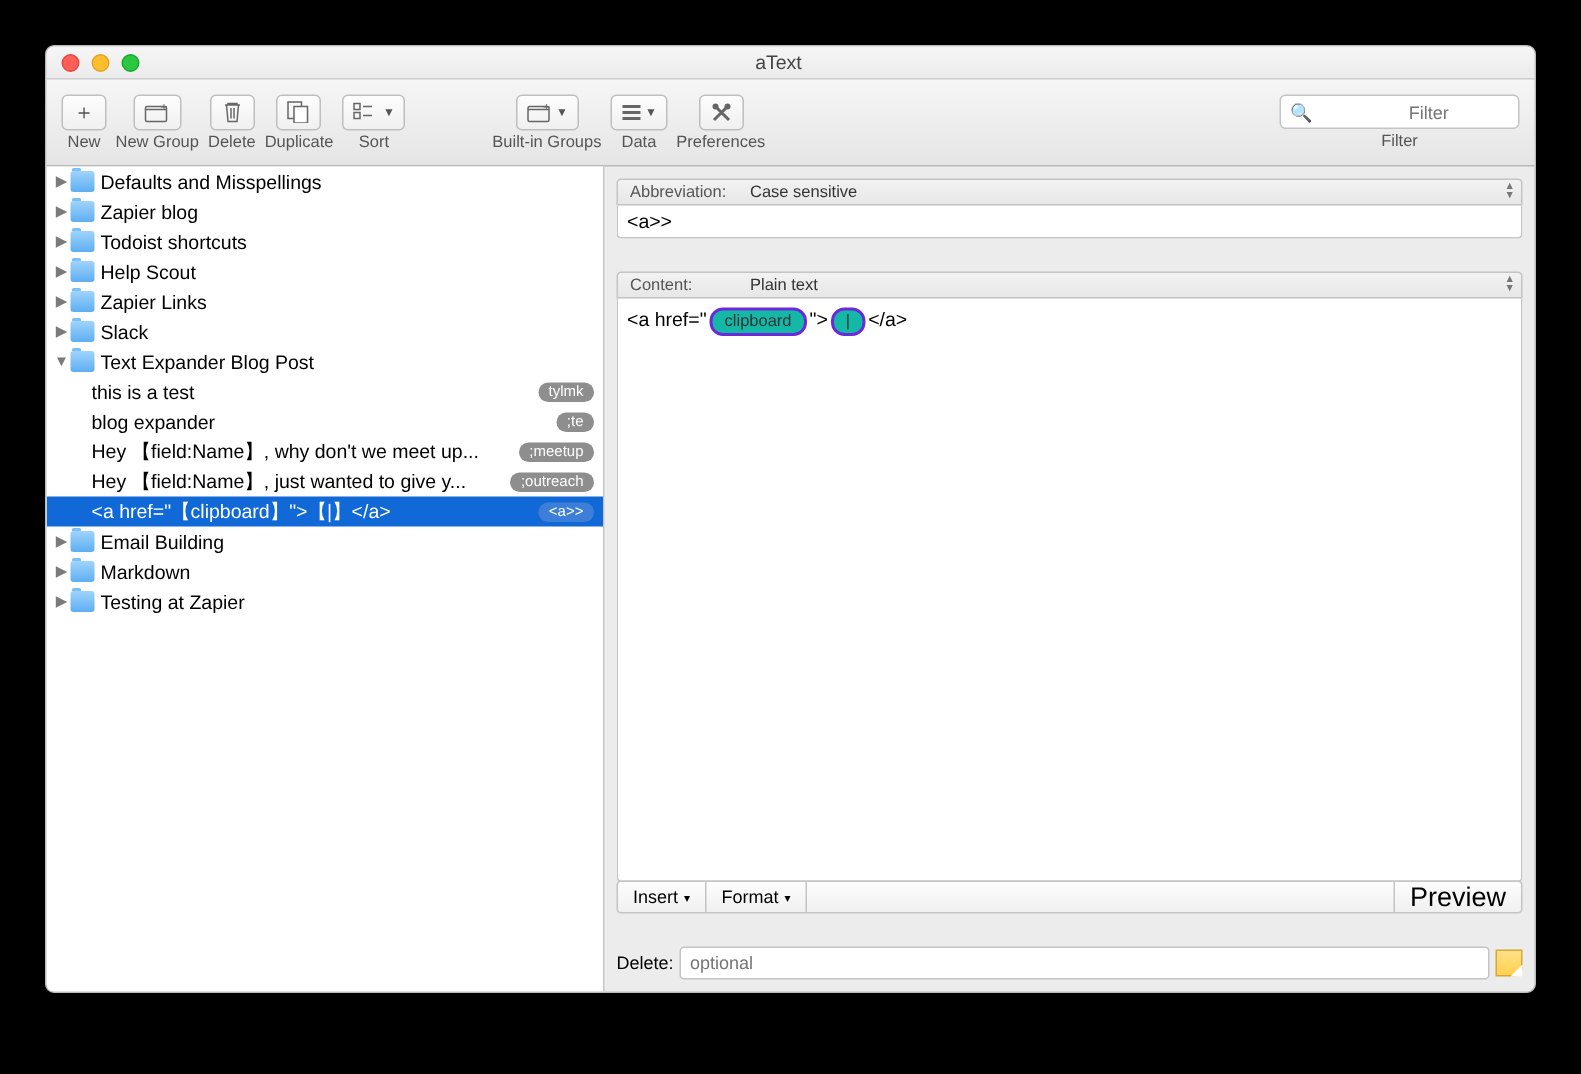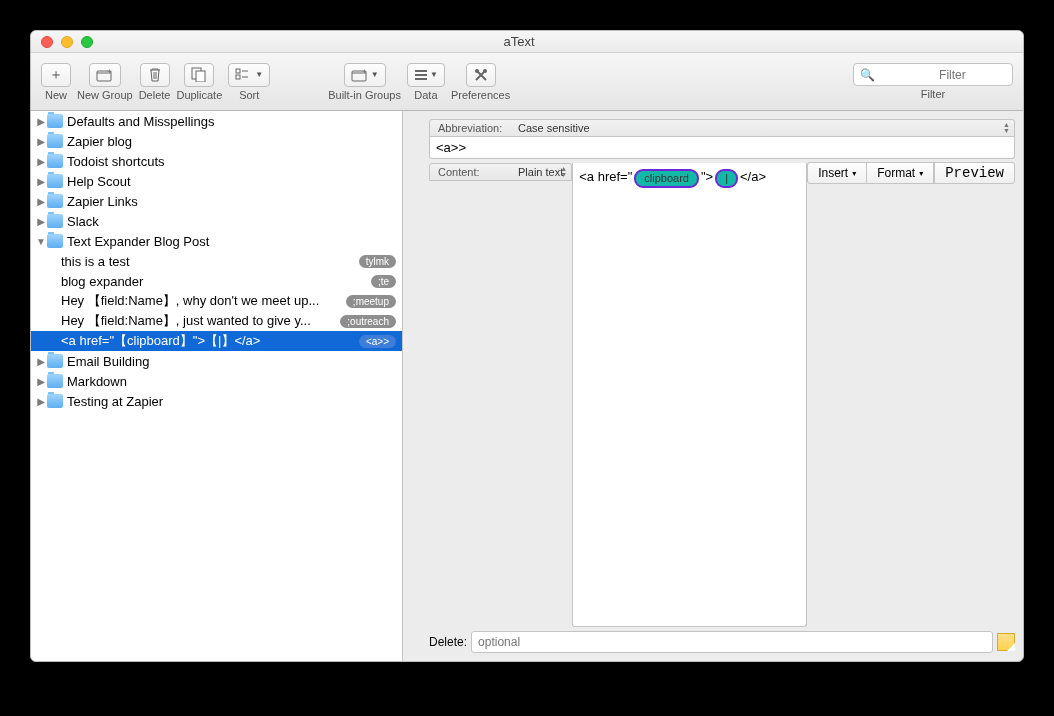--- a/index.html
+++ b/index.html
@@ -25,34 +25,34 @@
 .sidebar{width:372px; background:#fff; border-right:1px solid #c4c4c4; overflow-y:auto;}
 .row{height:20px; display:flex; align-items:center; padding-left:4px; white-space:nowrap; overflow:hidden;}
 .row .tri{width:12px; text-align:center; font-size:10px; color:#7a7a7a; flex-shrink:0;}
 .row .fold{width:16px;height:14px; background:linear-gradient(#9fd4fb,#5eaef2); border-radius:2px; margin-right:4px; flex-shrink:0; position:relative;}
 .row .fold::before{content:""; position:absolute; top:-2px; left:1px; width:6px; height:2px; background:#7cc0f6; border-radius:1px 1px 0 0;}
 .row .indent{width:26px; flex-shrink:0;}
 .row .txt{flex:1; overflow:hidden; text-overflow:ellipsis;}
 .row .pill{background:#8e8e8e; color:#fff; font-size:10px; border-radius:8px; padding:1px 7px; margin-right:6px;}
 .row.sel{background:#1069d6;color:#fff;}
 .row.sel .pill{background:#3d7fd8;}
-.main{flex:1; display:flex; flex-direction:column; padding:8px; gap:4px; min-width:0;margin-left:18px;}
+.main{flex:1; display:flex; flex-direction:column; padding:8px; gap:22px; min-width:0;}
 .fieldbar{height:18px; background:linear-gradient(#f2f2f2,#e7e7e7); border:1px solid #c4c4c4; border-radius:3px 3px 0 0; display:flex; align-items:center; font-size:11px; color:#555; padding:0 8px; position:relative;}
 .fieldbar .fl{width:80px;}
 .fieldbar .sel{color:#333;}
 .fieldbar .stepper{position:absolute; right:4px; display:flex; flex-direction:column; font-size:7px; line-height:6px; color:#777;}
 .inputline{border:1px solid #c4c4c4; border-top:none; border-radius:0 0 3px 3px; background:#fff; padding:3px 6px; font-size:13px;}
 .content-area{flex:1; border:1px solid #c4c4c4; border-top:none; border-radius:0 0 3px 3px; background:#fff; padding:6px; font-size:13px; display:flex; align-items:flex-start; gap:2px;}
 .token{display:inline-block; background:#14b8a6; border:2px solid #6d28d9; border-radius:9px; padding:0 8px; font-size:11px; line-height:15px; color:#333;}
 .token.cursor{min-width:18px; text-align:center;}
 .bottom-controls{display:flex; border:1px solid #c4c4c4; border-radius:3px; overflow:hidden; height:22px; background:linear-gradient(#fdfdfd,#f0f0f0);}
 .bc-btn{padding:0 10px; display:flex; align-items:center; gap:4px; border-right:1px solid #c4c4c4; font-size:12px; cursor:pointer;}
 .bc-btn:last-child{border-right:none;}
 .bc-spacer{flex:1; border-right:1px solid #c4c4c4;}
-.bc-last{padding:0 10px; display:flex; align-items:center; font-size:14px;font-family:Liberation Mono, monospace;}
+.bc-last{padding:0 10px; display:flex; align-items:center; font-size:18px;}
 .label-row{display:flex; align-items:center; gap:4px;}
 .label-row .ll{font-size:12px;}
 .label-row input{flex:1; height:22px; border:1px solid #c4c4c4; border-radius:3px; padding:0 6px; font-size:12px; outline:none; color:#1d4ed8;}
 .note-icon{width:18px;height:18px; background:linear-gradient(#ffe08a,#ffd24d); border:1px solid #d8a82f; position:relative;}
 .note-icon::after{content:""; position:absolute; right:-1px; bottom:-1px; border:4px solid transparent; border-right-color:#fff; border-bottom-color:#fff;}
 svg{display:block;}
 </style>
 </head>
 <body>
 
@@ -259,21 +259,21 @@
     <div class="main">
       <div>
         <div class="fieldbar">
           <span class="fl">Abbreviation:</span>
           <span class="sel">Case sensitive</span>
           <span class="stepper">▲<br>▼</span>
         </div>
         <div class="inputline">&lt;a&gt;&gt;</div>
       </div>
 
-      <div style="display:flex;flex-direction:row;flex:1;min-height:0;">
+      <div style="display:flex;flex-direction:column;flex:1;min-height:0;">
         <div class="fieldbar">
           <span class="fl">Content:</span>
           <span class="sel">Plain text</span>
           <span class="stepper">▲<br>▼</span>
         </div>
         <div class="content-area">
           <span>&lt;a href="</span>
           <span class="token">clipboard</span>
           <span>"&gt;</span>
           <span class="token cursor">|</span>

